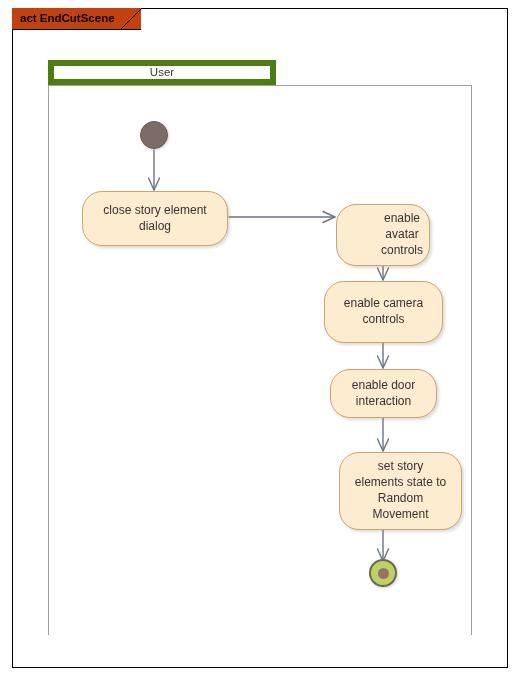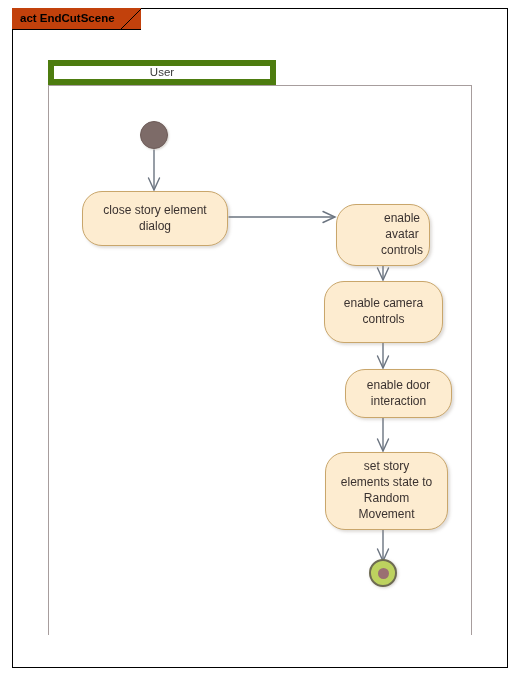--- a/index.html
+++ b/index.html
@@ -244,26 +244,26 @@
       <span class="action-label">enable
 avatar
 controls</span>
     </div>
 
     <div class="action" style="left:324px; top:281px; width:119px; height:62px;">
       <span class="action-label">enable camera
 controls</span>
     </div>
 
-    <div class="action" style="left:330px; top:369px; width:107px; height:49px;margin-left:15px;">
+    <div class="action" style="left:330px; top:369px; width:107px; height:49px;">
       <span class="action-label">enable door
 interaction</span>
     </div>
 
-    <div class="action" style="left:325px; top:452px; width:123px; height:78px;">
+    <div class="action" style="left:339px; top:452px; width:123px; height:78px;">
       <span class="action-label">set story
 elements state to
 Random
 Movement</span>
     </div>
 
     <div class="final-node" style="left:369px; top:559px; width:28px; height:28px;">
       <span class="final-node-inner"></span>
     </div>
 

